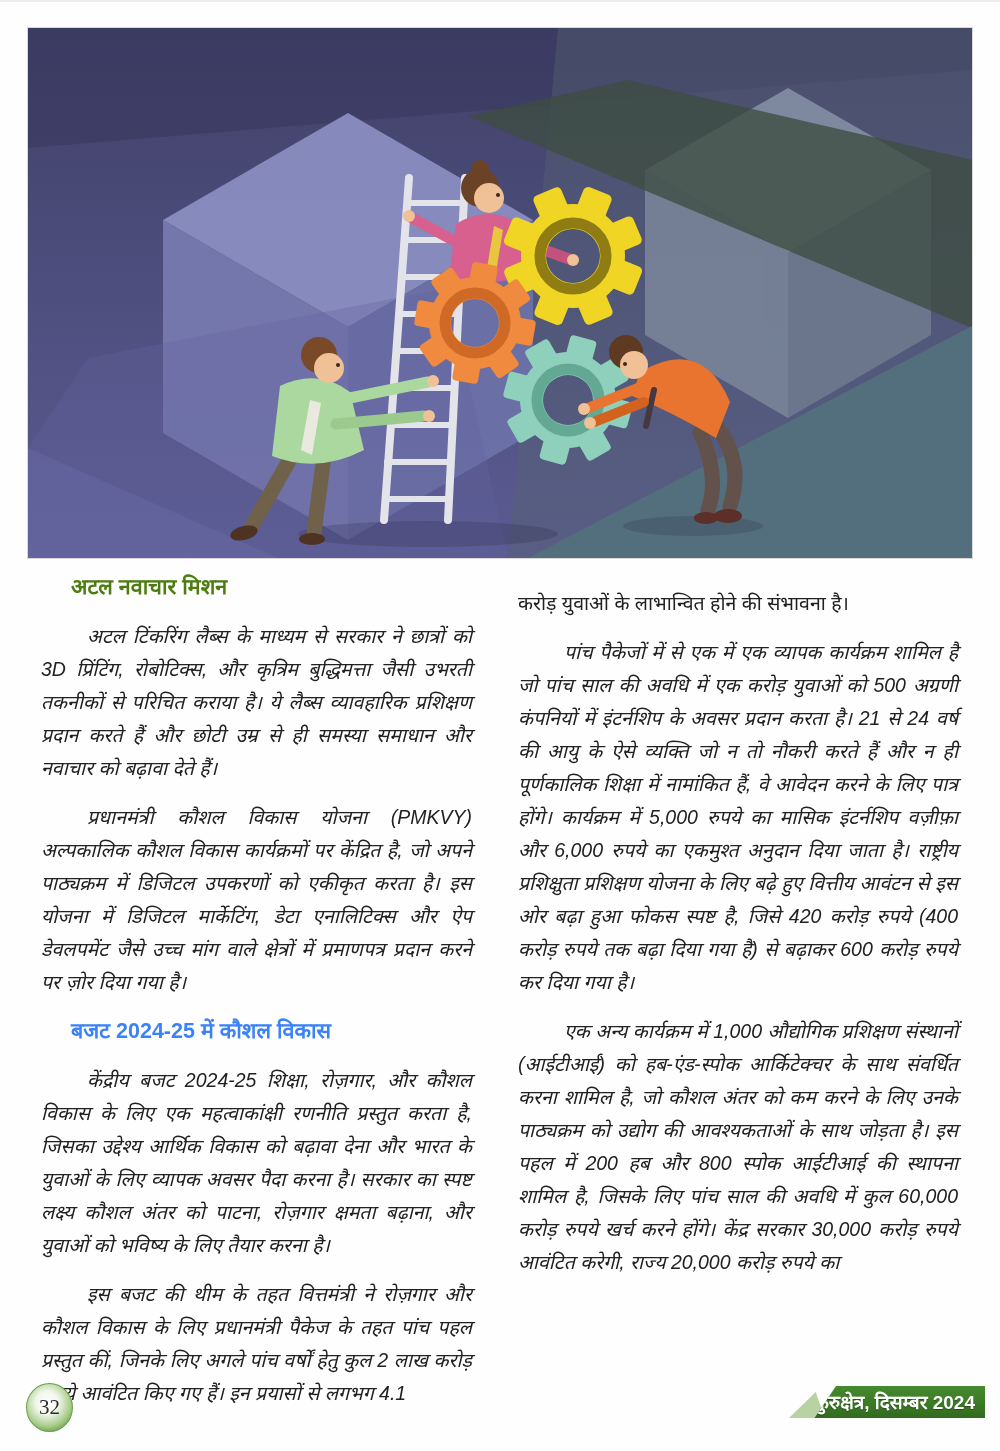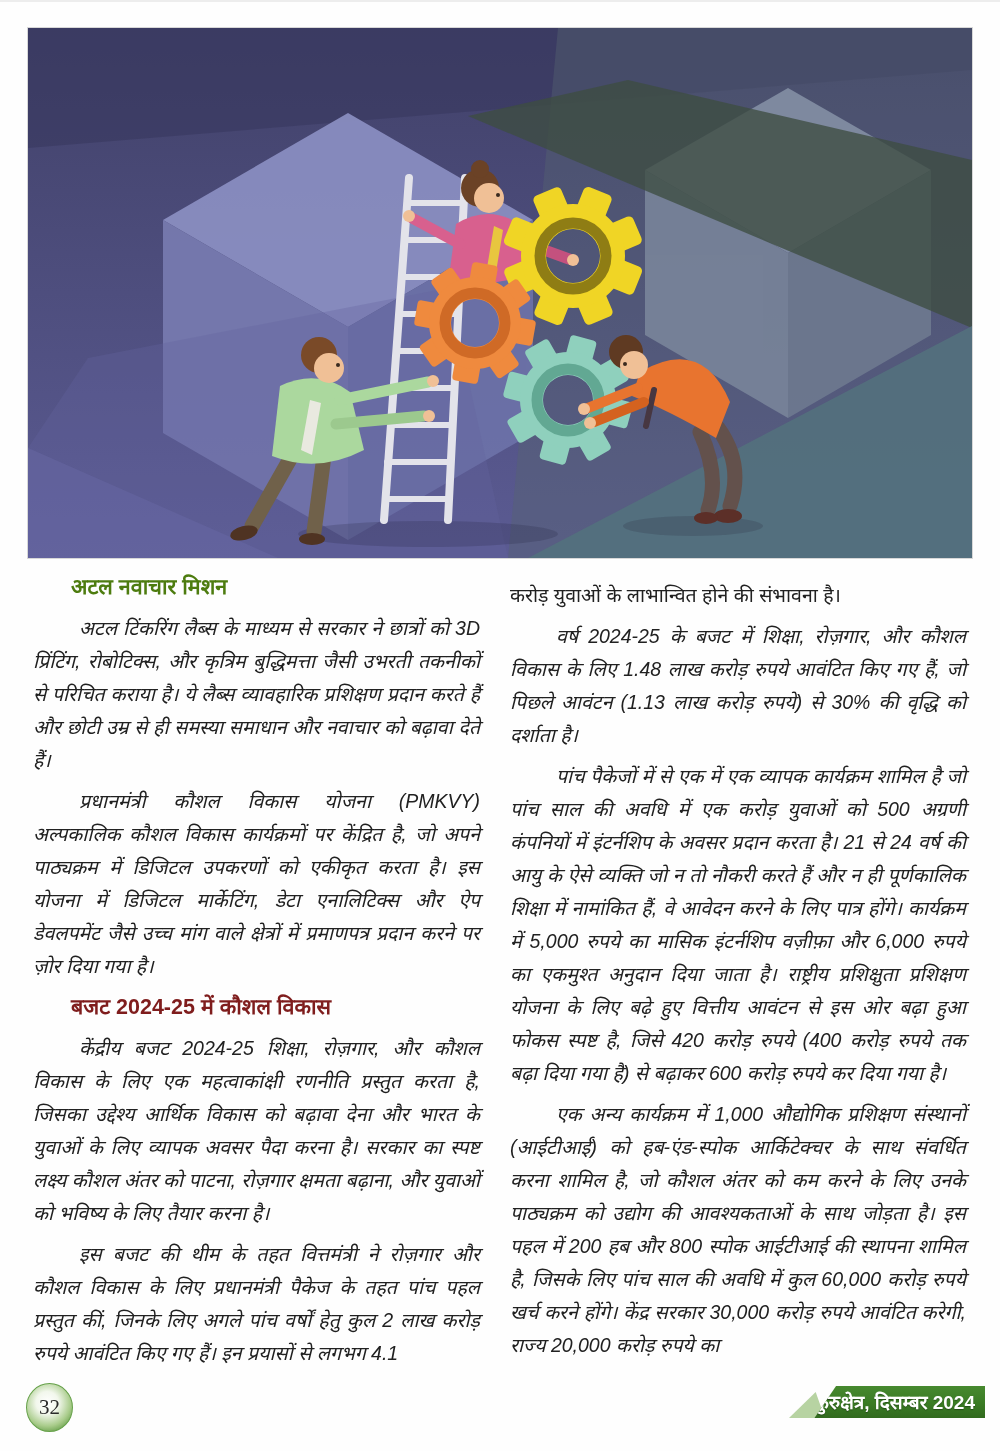--- a/index.html
+++ b/index.html
@@ -14,30 +14,30 @@
     border:1px solid #d8d8d8;background:#4d4d7d;overflow:hidden;
   }
   .content{
     display:flex;gap:14px;padding:0 26px 0 25px;margin-top:12px;
     color:#1e1e1e;
   }
   .col{box-sizing:border-box;}
   .col-left{width:463px;}
   .col-right{width:472px;}
   .col p{
-    margin:8px;font-size:19.5px;line-height:33px;text-align:justify;
+    margin:16px;font-size:19.5px;line-height:33px;text-align:justify;
     text-align-last:left;color:#212121;
   }
   .col p.indent{text-indent:46px;font-style:italic;}
   .col h2{
     margin:0;font-size:21.5px;line-height:33px;font-weight:bold;
     text-indent:46px;letter-spacing:0;
   }
   .h-red{color:#4d7c0f;}
-  .h-blue{color:#7f1d1d;}
+  .h-blue{color:#3b82f6;}
   .footer{position:absolute;left:0;top:1376px;width:1000px;height:60px;}
   .page-badge{
     position:absolute;left:26px;top:5px;width:45px;height:47px;border-radius:50%;
     background:radial-gradient(circle at 45% 40%, #ffffff 0%, #f2f7ec 30%, #a9cc8b 62%, #5d9840 86%, #3f7d2b 100%);
     border:1px solid #66a14a;
     display:flex;align-items:center;justify-content:center;
     font-family:"Liberation Serif","DejaVu Serif",serif;
     font-size:21px;color:#2b2b2b;
   }
   .ribbon{
@@ -213,21 +213,20 @@
 
     <p class="indent">प्रधानमंत्री कौशल विकास योजना (PMKVY) अल्पकालिक कौशल विकास कार्यक्रमों पर केंद्रित है, जो अपने पाठ्यक्रम में डिजिटल उपकरणों को एकीकृत करता है। इस योजना में डिजिटल मार्केटिंग, डेटा एनालिटिक्स और ऐप डेवलपमेंट जैसे उच्च मांग वाले क्षेत्रों में प्रमाणपत्र प्रदान करने पर ज़ोर दिया गया है।</p>
 
     <h2 class="h-blue">बजट 2024-25 में कौशल विकास</h2>
     <p class="indent">केंद्रीय बजट 2024-25 शिक्षा, रोज़गार, और कौशल विकास के लिए एक महत्वाकांक्षी रणनीति प्रस्तुत करता है, जिसका उद्देश्य आर्थिक विकास को बढ़ावा देना और भारत के युवाओं के लिए व्यापक अवसर पैदा करना है। सरकार का स्पष्ट लक्ष्य कौशल अंतर को पाटना, रोज़गार क्षमता बढ़ाना, और युवाओं को भविष्य के लिए तैयार करना है।</p>
     <p class="indent">इस बजट की थीम के तहत वित्तमंत्री ने रोज़गार और कौशल विकास के लिए प्रधानमंत्री पैकेज के तहत पांच पहल प्रस्तुत कीं, जिनके लिए अगले पांच वर्षों हेतु कुल 2 लाख करोड़ रुपये आवंटित किए गए हैं। इन प्रयासों से लगभग 4.1</p>
   </div>
 
   <div class="col col-right">
     <p>करोड़ युवाओं के लाभान्वित होने की संभावना है।</p>
-    <p class="indent">वर्ष 2024-25 के बजट में शिक्षा, रोज़गार, और कौशल विकास के लिए 1.48 लाख करोड़ रुपये आवंटित किए गए हैं, जो पिछले आवंटन (1.13 लाख करोड़ रुपये) से 30% की वृद्धि को दर्शाता है।</p>
     <p class="indent">पांच पैकेजों में से एक में एक व्यापक कार्यक्रम शामिल है जो पांच साल की अवधि में एक करोड़ युवाओं को 500 अग्रणी कंपनियों में इंटर्नशिप के अवसर प्रदान करता है। 21 से 24 वर्ष की आयु के ऐसे व्यक्ति जो न तो नौकरी करते हैं और न ही पूर्णकालिक शिक्षा में नामांकित हैं, वे आवेदन करने के लिए पात्र होंगे। कार्यक्रम में 5,000 रुपये का मासिक इंटर्नशिप वज़ीफ़ा और 6,000 रुपये का एकमुश्त अनुदान दिया जाता है। राष्ट्रीय प्रशिक्षुता प्रशिक्षण योजना के लिए बढ़े हुए वित्तीय आवंटन से इस ओर बढ़ा हुआ फोकस स्पष्ट है, जिसे 420 करोड़ रुपये (400 करोड़ रुपये तक बढ़ा दिया गया है) से बढ़ाकर 600 करोड़ रुपये कर दिया गया है।</p>
     <p class="indent">एक अन्य कार्यक्रम में 1,000 औद्योगिक प्रशिक्षण संस्थानों (आईटीआई) को हब-एंड-स्पोक आर्किटेक्चर के साथ संवर्धित करना शामिल है, जो कौशल अंतर को कम करने के लिए उनके पाठ्यक्रम को उद्योग की आवश्यकताओं के साथ जोड़ता है। इस पहल में 200 हब और 800 स्पोक आईटीआई की स्थापना शामिल है, जिसके लिए पांच साल की अवधि में कुल 60,000 करोड़ रुपये खर्च करने होंगे। केंद्र सरकार 30,000 करोड़ रुपये आवंटित करेगी, राज्य 20,000 करोड़ रुपये का</p>
   </div>
 </div>
 
 <div class="footer">
   <div class="page-badge">
     <span>32</span>
   </div>
   <div class="ribbon">

